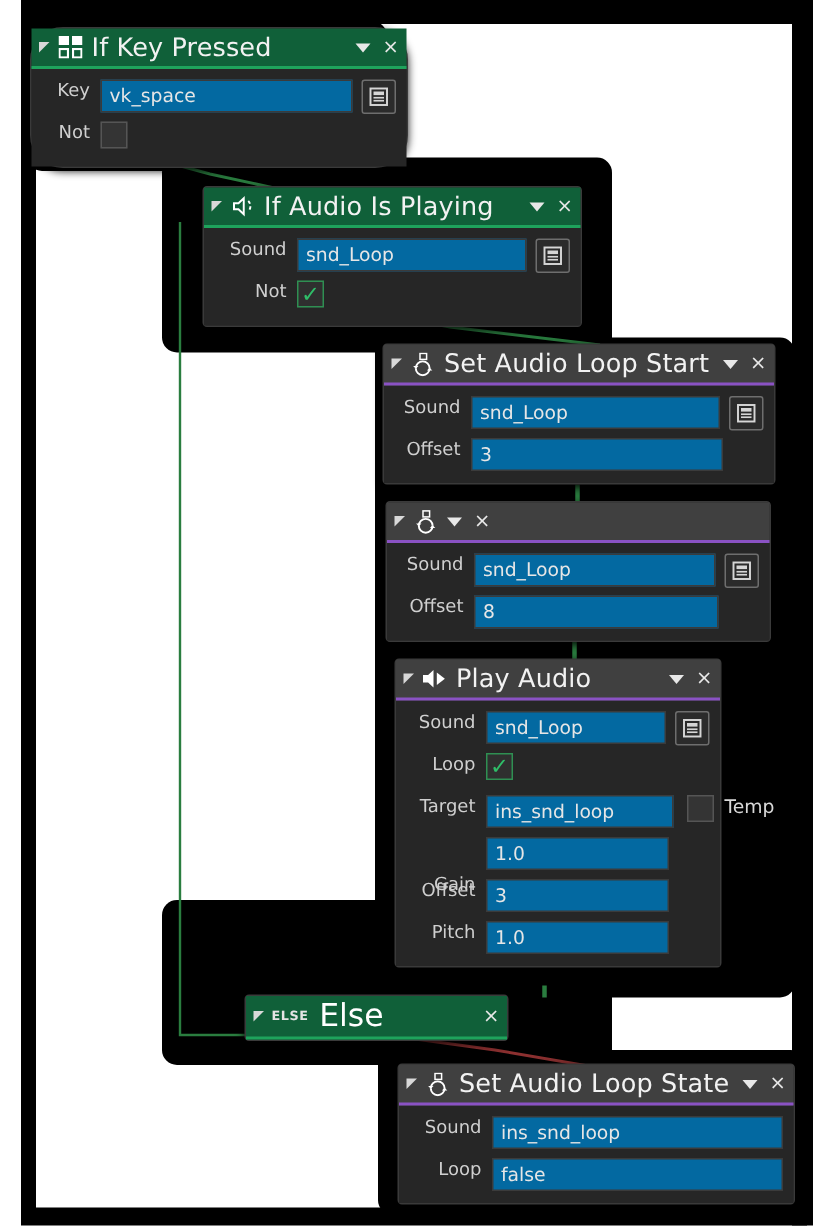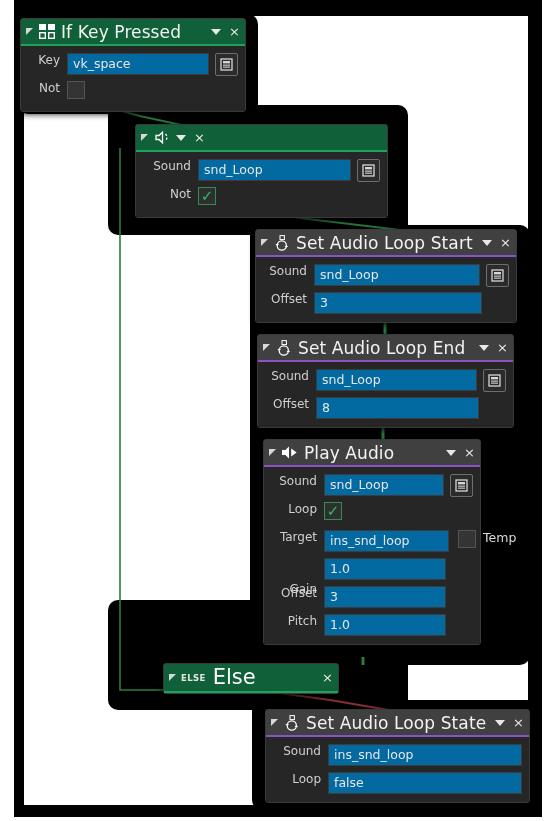--- a/index.html
+++ b/index.html
@@ -195,21 +195,21 @@
   <svg id="wires">
     <path d="M 118 110 L 140 116 L 250 140" stroke="#2a7d3f" stroke-width="2" fill="none"></path>
     <path d="M 120 148 L 120 690 L 170 690" stroke="#2a7d3f" stroke-width="1.6" fill="none"></path>
     <path d="M 268 212 L 300 218 L 400 230" stroke="#2a7d3f" stroke-width="2" fill="none"></path>
     <line x1="385" y1="323" x2="385" y2="336" stroke="#2a7d3f" stroke-width="3"></line>
     <line x1="383" y1="428" x2="383" y2="441" stroke="#2a7d3f" stroke-width="3"></line>
     <line x1="363" y1="657" x2="363" y2="665" stroke="#2a7d3f" stroke-width="3"></line>
     <path d="M 272 692 L 330 700 L 400 712" stroke="#8c3030" stroke-width="2" fill="none"></path>
   </svg>
 
-  <div class="node" style="left:20px; top:18px; width:226px;">
+  <div class="node" style="left:20px; top:18px; width:252px;border-radius:22px;">
     <div class="node-header green">
       <div class="collapse-tri"></div>
       <div class="hdr-icon">
         <svg width="16" height="15" viewBox="0 0 16 15">
           <rect x="0" y="0" width="7" height="6" fill="#ffffff"></rect>
           <rect x="9" y="0" width="7" height="6" fill="#ffffff"></rect>
           <rect x="0.7" y="8.7" width="5.6" height="5.6" fill="none" stroke="#ffffff" stroke-width="1.4"></rect>
           <rect x="9.7" y="8.7" width="5.6" height="5.6" fill="none" stroke="#ffffff" stroke-width="1.4"></rect>
         </svg>
       </div>
@@ -240,20 +240,21 @@
 
   <div class="node" style="left:135px; top:124px; width:253px;">
     <div class="node-header green">
       <div class="collapse-tri"></div>
       <div class="hdr-icon">
         <svg width="16" height="15" viewBox="0 0 16 15">
           <path d="M2 5.5 h3 L8.5 2.2 v10.6 L5 9.5 H2 Z" fill="none" stroke="#ffffff" stroke-width="1.3"></path>
           <path d="M11.5 4 a5 5 0 0 1 0 7" fill="none" stroke="#ffffff" stroke-width="1.3" stroke-dasharray="2.2 1.6"></path>
         </svg>
       </div>
+      <div class="hdr-title">If Audio Is Playing</div>
       <div class="hdr-caret"></div>
       <div class="hdr-close">×</div>
     </div>
     <div class="node-body">
       <div class="row">
         <div class="row-label" style="width:48px;">Sound</div>
         <div class="field">snd_Loop</div>
         <div class="menu-btn">
           <svg width="13" height="13" viewBox="0 0 13 13">
             <rect x="1" y="1" width="11" height="11" fill="none" stroke="#d6d6d6" stroke-width="1.3"></rect>
@@ -314,21 +315,20 @@
       <div class="collapse-tri"></div>
       <div class="hdr-icon">
         <svg width="16" height="16" viewBox="0 0 16 16">
           <rect x="6" y="0.6" width="4.4" height="4" fill="none" stroke="#ffffff" stroke-width="1"></rect>
           <path d="M3.2 10.5 a4.6 4.6 0 0 1 9.2 0" fill="none" stroke="#ffffff" stroke-width="1.3"></path>
           <path d="M12.4 10.5 a4.6 4.6 0 0 1 -9.2 0" fill="none" stroke="#ffffff" stroke-width="1.3"></path>
           <path d="M1.4 9 l1.8 1.9 l1.8 -1.9" fill="#ffffff"></path>
           <path d="M14.2 12 l-1.8 -1.9 l-1.8 1.9" fill="#ffffff"></path>
         </svg>
       </div>
-      <div class="hdr-title">Set Audio Loop End</div>
       <div class="hdr-caret"></div>
       <div class="hdr-close">×</div>
     </div>
     <div class="node-body">
       <div class="row">
         <div class="row-label" style="width:44px;">Sound</div>
         <div class="field">snd_Loop</div>
         <div class="menu-btn">
           <svg width="13" height="13" viewBox="0 0 13 13">
             <rect x="1" y="1" width="11" height="11" fill="none" stroke="#d6d6d6" stroke-width="1.3"></rect>

